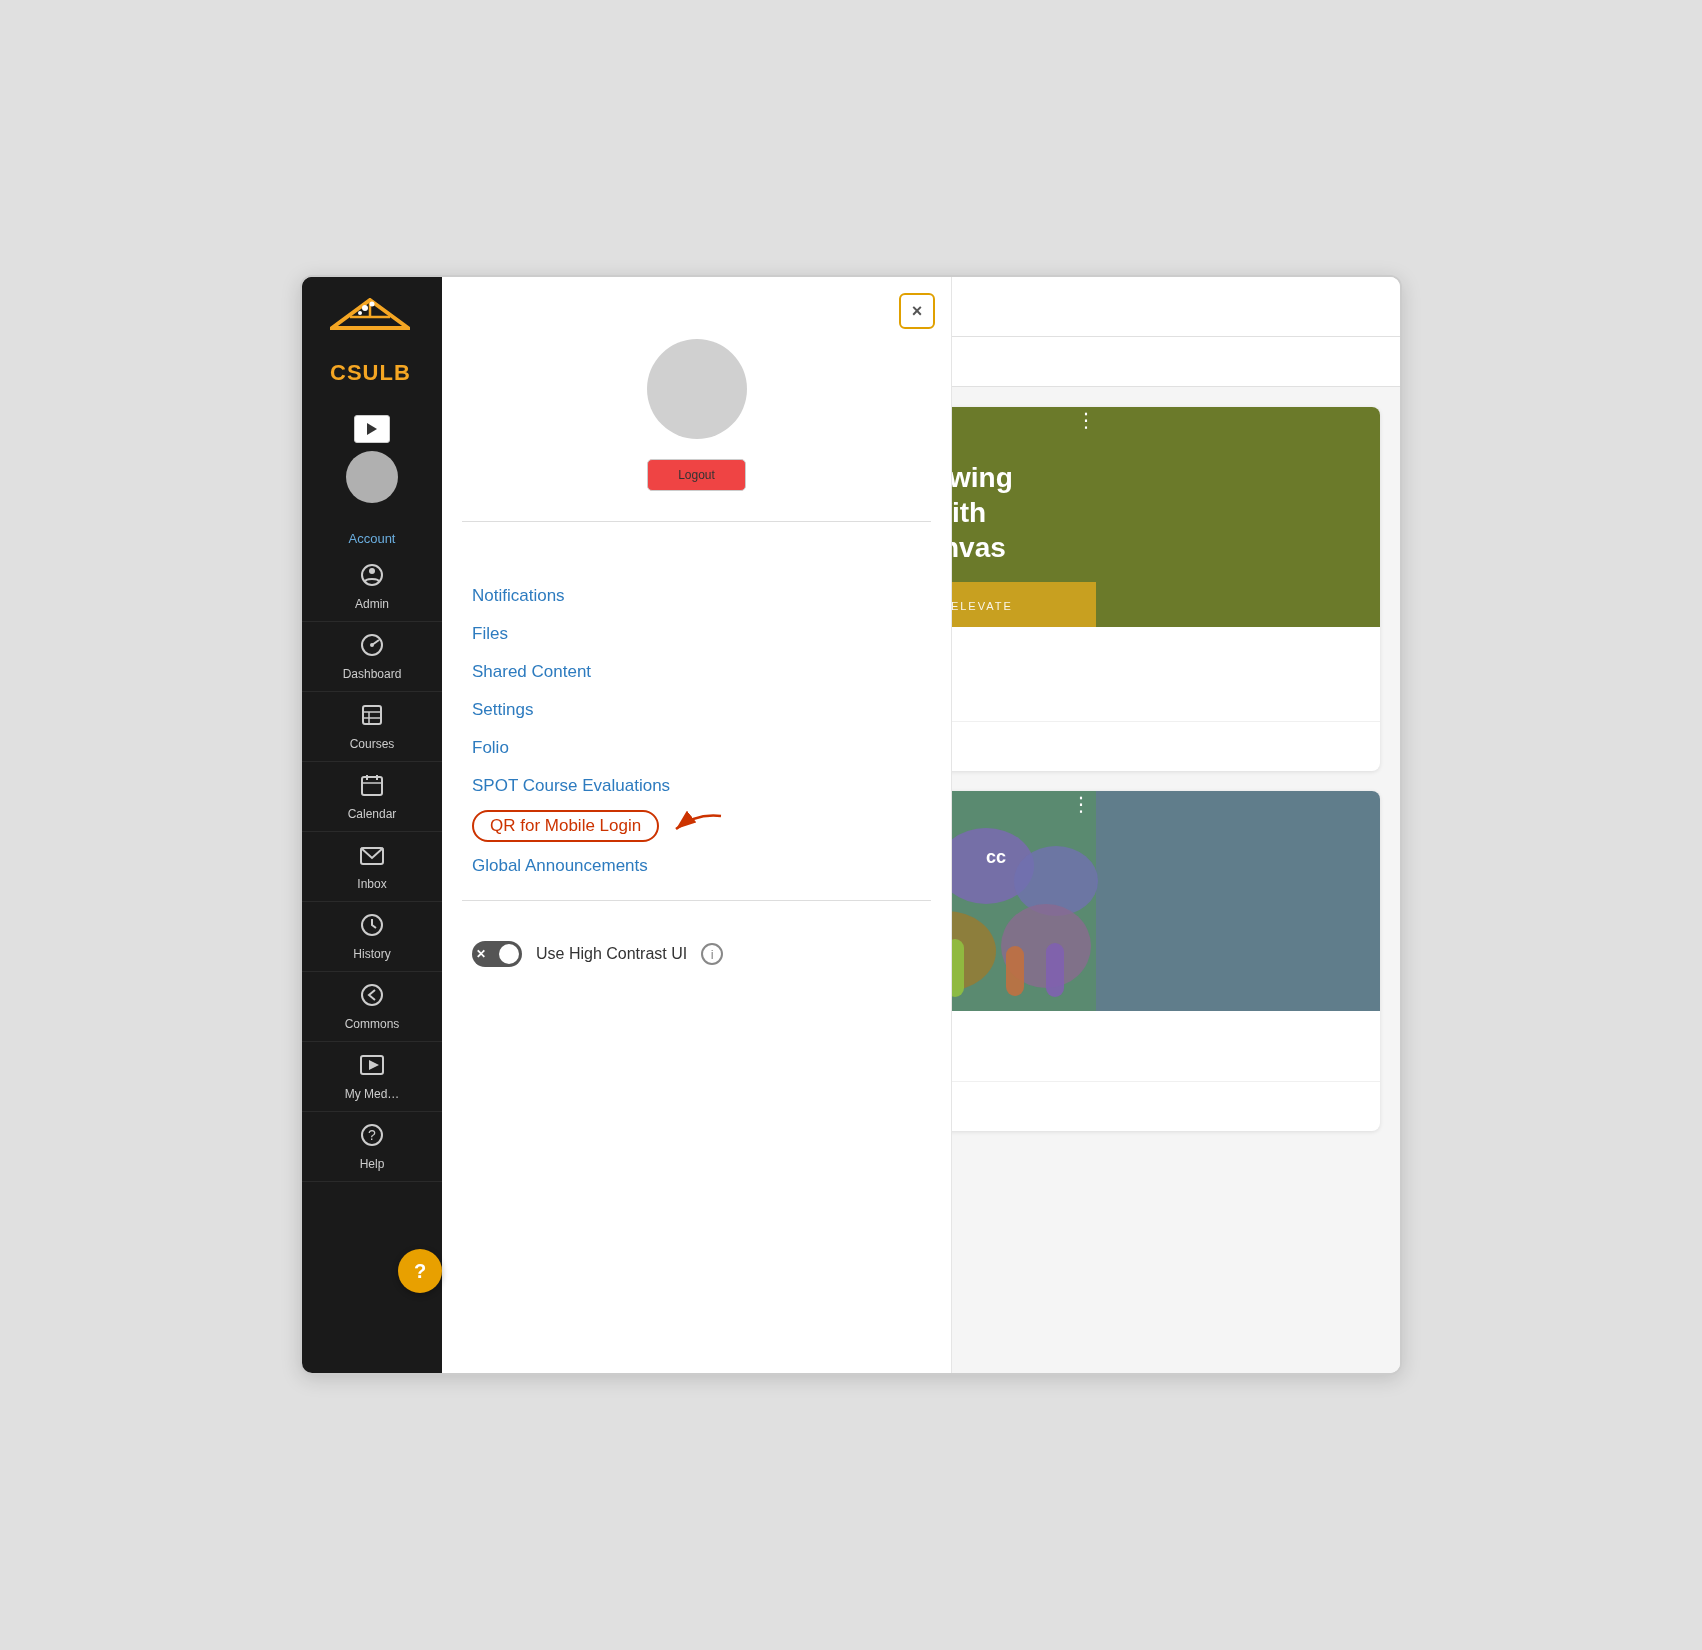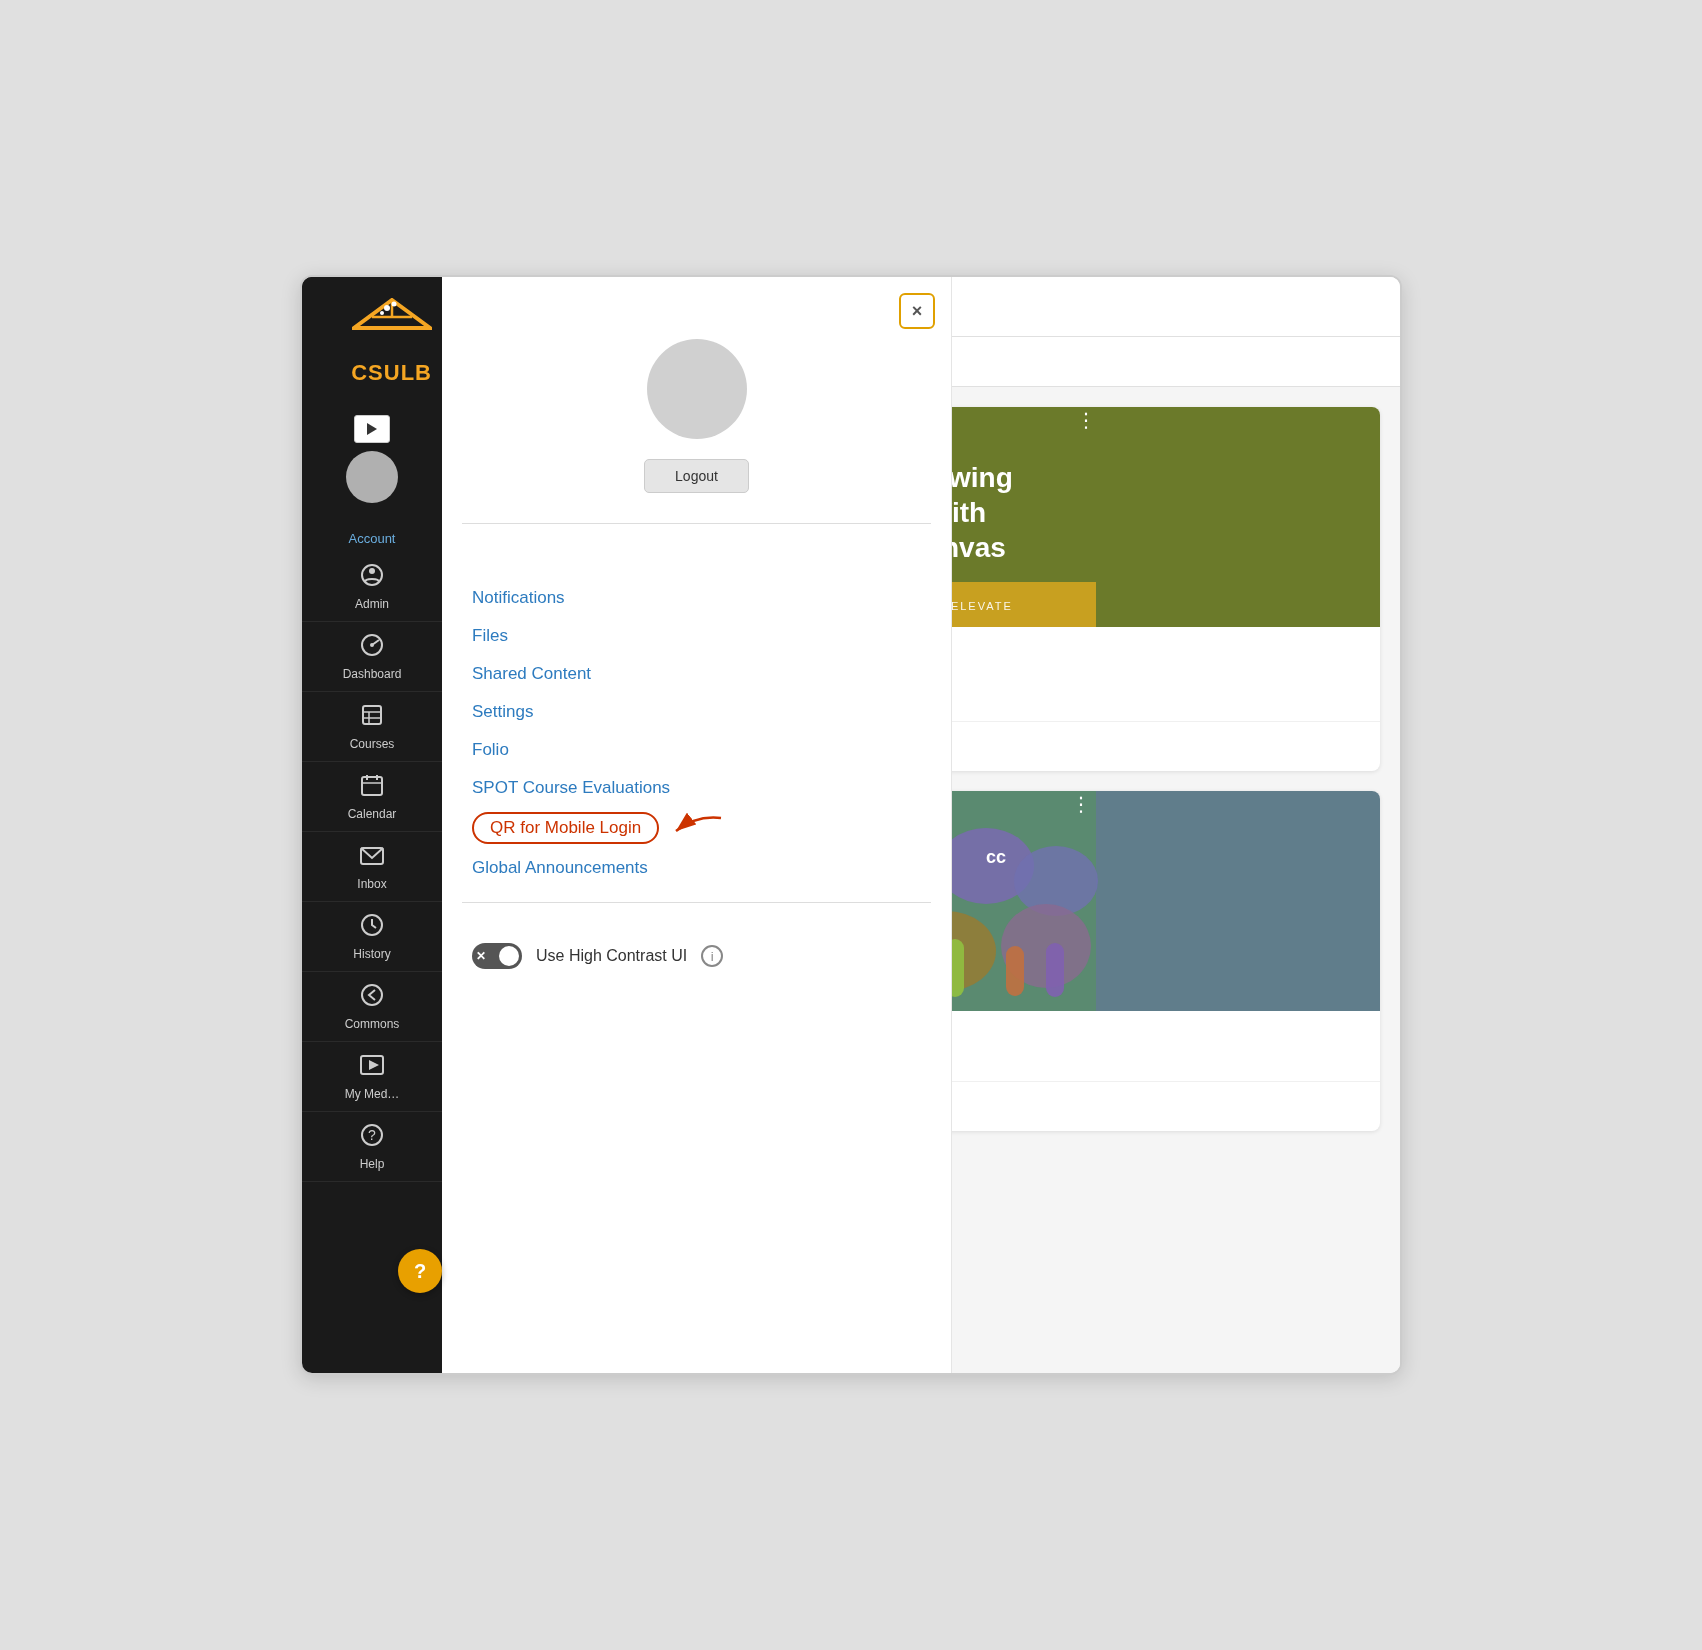--- a/index.html
+++ b/index.html
@@ -34,23 +34,23 @@
       align-items: center;
       padding-top: 0;
       z-index: 10;
     }
     .sidebar-logo {
       width: 140px;
       height: 130px;
       background: #1a1a1a;
       display: flex;
       flex-direction: column;
-      align-items: flex-end;
-      justify-content: center;
-      padding: 10px;
+      align-items: flex-start;
+      justify-content: center;
+      padding: 28px;
     }
     .logo-text {
       color: #f5a623;
       font-size: 22px;
       font-weight: 900;
       letter-spacing: 1px;
       margin-top: 2px;
     }
     .play-btn {
       width: 36px;
@@ -158,24 +158,24 @@
       border-radius: 50%;
       background: #d0d0d0;
     }
     .logout-btn-wrapper {
       display: flex;
       justify-content: center;
       margin-bottom: 20px;
     }
     .logout-btn {
       padding: 8px 30px;
-      background: #e5e5e5;
+      background: #ef4444;
       border: 1px solid #ccc;
       border-radius: 5px;
-      font-size: 14px;
+      font-size: 12px;
       color: #333;
       cursor: pointer;
     }
     .divider {
       border: none;
       border-top: 1px solid #ddd;
       margin: 10px 20px 16px 20px;
     }
     .menu-links {
       display: flex;

